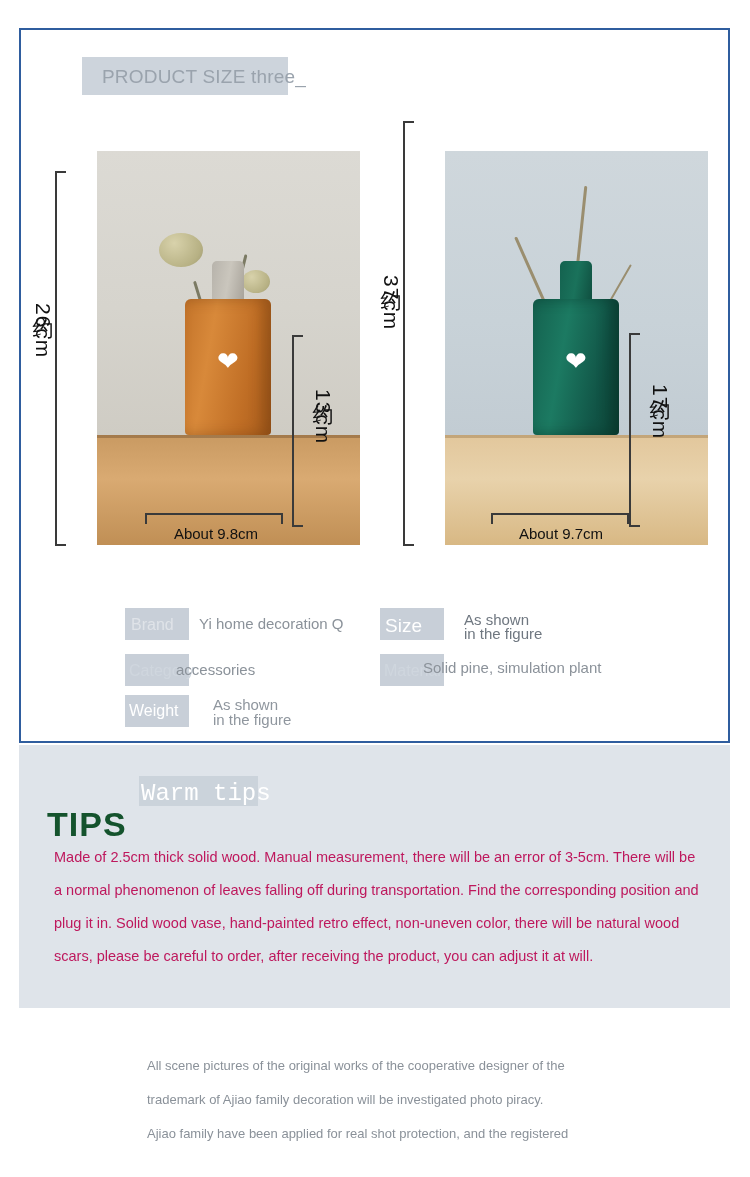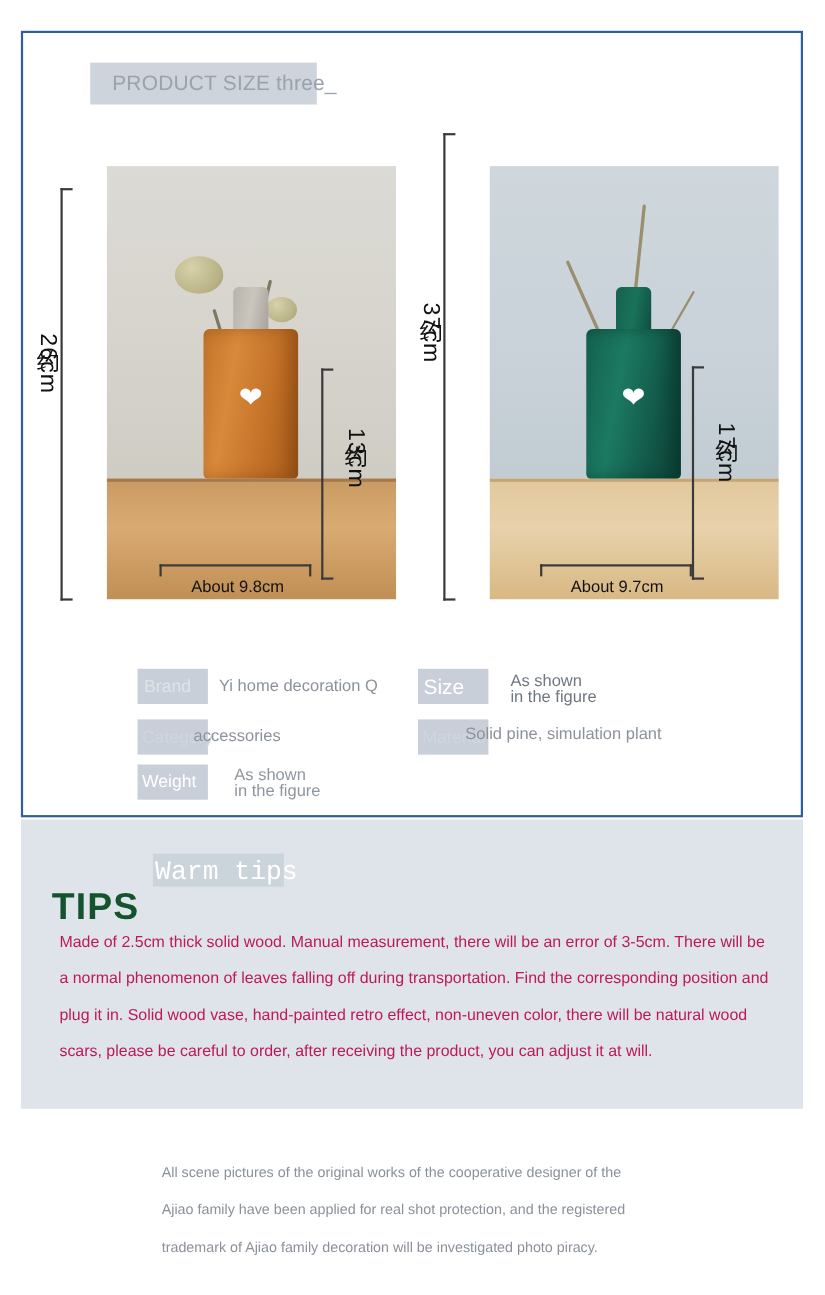--- a/index.html
+++ b/index.html
@@ -377,17 +377,17 @@
   </div>
 
   <div class="panel-tips"></div>
   <div class="tips-big">TIPS</div>
   <div class="tips-chip"></div>
   <div class="tips-warm">Warm tips</div>
   <div class="tips-body">Made of 2.5cm thick solid wood. Manual measurement, there will be an error of 3-5cm. There will be a normal phenomenon of leaves falling off during transportation. Find the corresponding position and plug it in. Solid wood vase, hand-painted retro effect, non-uneven color, there will be natural wood scars, please be careful to order, after receiving the product, you can adjust it at will.</div>
 
   <div class="footer-note">
     <div>All scene pictures of the original works of the cooperative designer of the</div>
+    <div>trademark of Ajiao family decoration will be investigated photo piracy.</div>
     <div>Ajiao family have been applied for real shot protection, and the registered</div>
-    <div>trademark of Ajiao family decoration will be investigated photo piracy.</div>
   </div>
 
 </div>
 
 </body></html>

